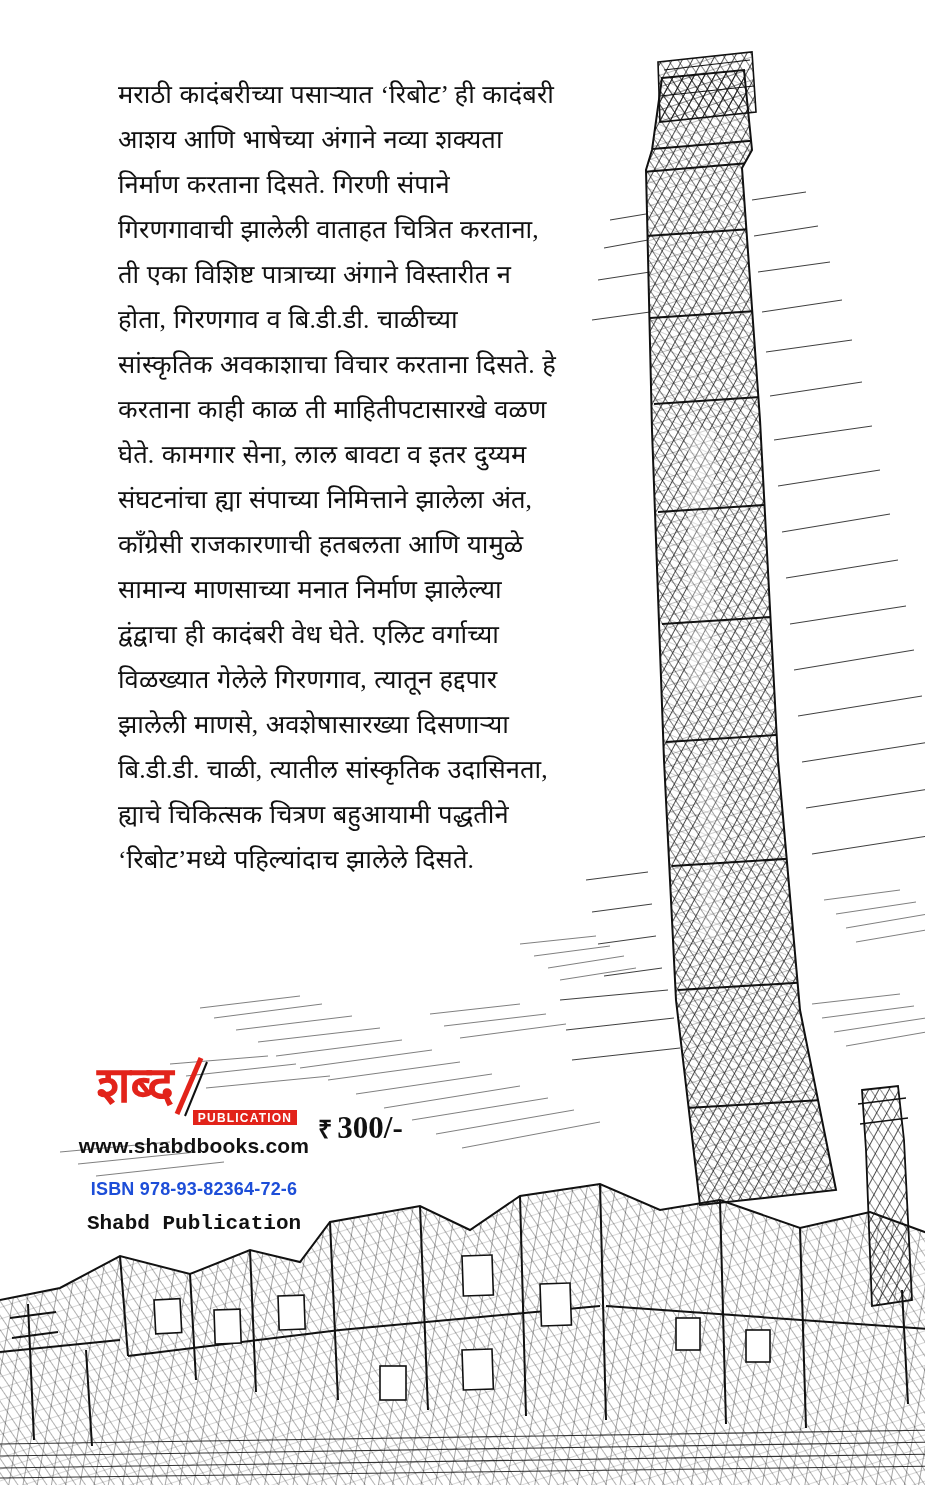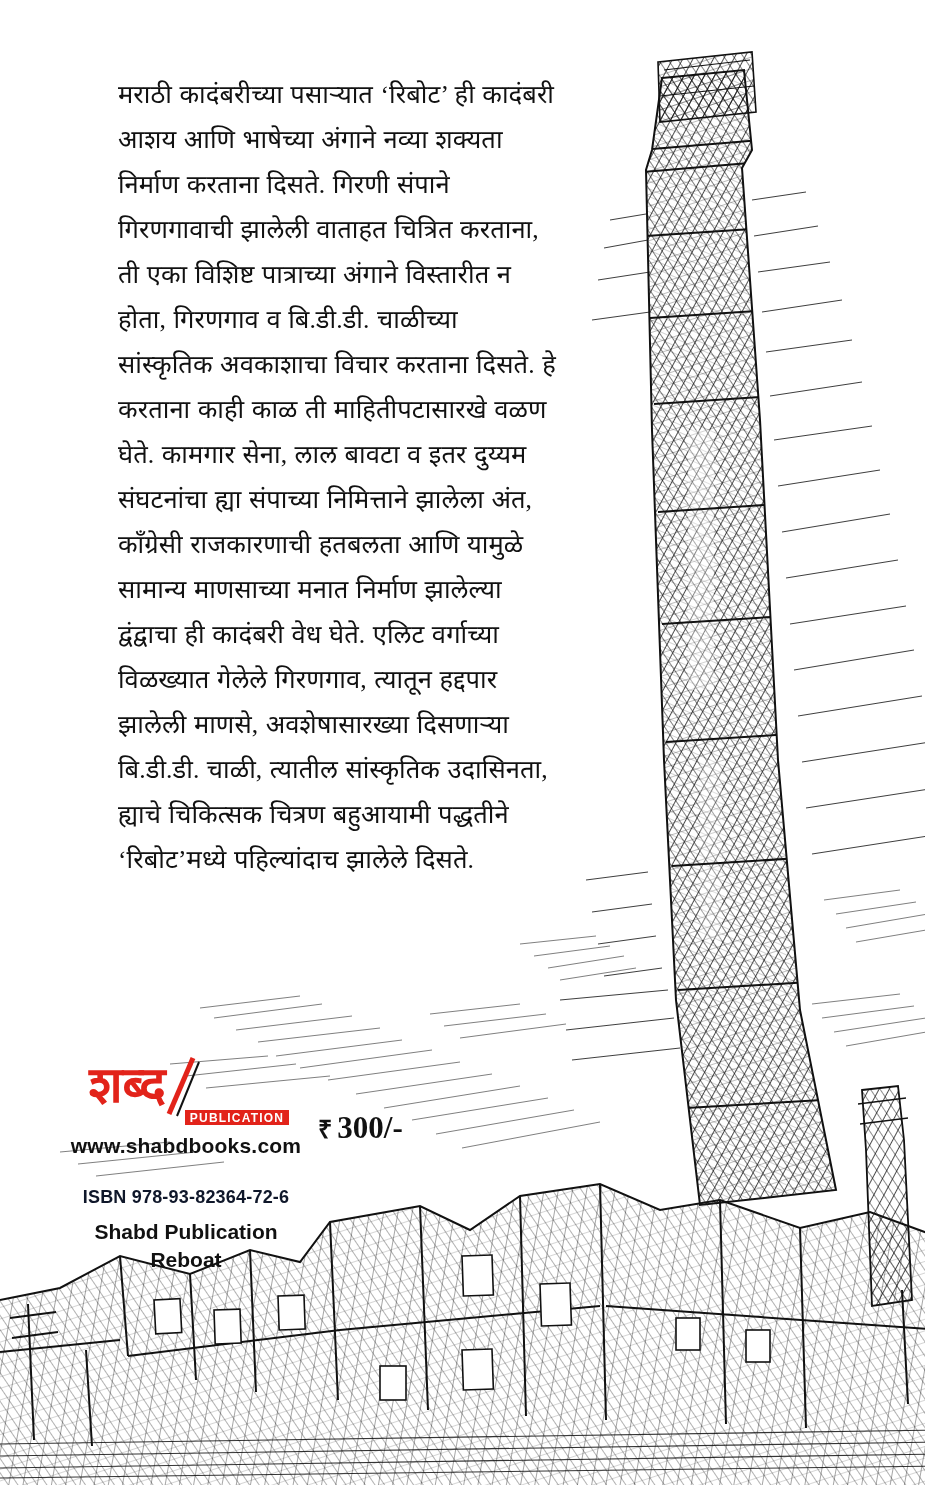--- a/index.html
+++ b/index.html
@@ -47,21 +47,21 @@
     line-height: 45px;
     color: #111111;
     text-align: left;
     letter-spacing: 0.1px;
     word-spacing: 1px;
   }
 
   
   .pub-block {
     position: absolute;
-    left: 56px;
+    left: 64px;
     top: 1052px;
     width: 260px;
     z-index: 4;
     text-align: center;
   }
   .logo-wrap {
     position: relative;
     width: 210px;
     height: 78px;
     margin: 0 auto;
@@ -69,30 +69,30 @@
   .logo-wrap svg { display: block; }
   .pub-site {
     margin-top: 4px;
     font-family: "Liberation Sans", sans-serif;
     font-size: 21px;
     font-weight: 700;
     color: #111111;
     letter-spacing: 0.2px;
   }
   .pub-isbn {
-    margin-top: 29px;
+    margin-top: 21px;
     font-family: "Liberation Sans", sans-serif;
     font-size: 18px;
     font-weight: 700;
-    color: #0f172a;
+    color: #1d4ed8;
     letter-spacing: 0.2px;
   }
   .pub-name {
     margin-top: 12px;
-    font-family: Liberation Sans, sans-serif;
+    font-family: Liberation Mono, monospace;
     font-size: 21px;
     font-weight: 700;
     color: #111111;
   }
   .pub-title {
     margin-top: 4px;
     font-family: "Liberation Sans", sans-serif;
     font-size: 21px;
     font-weight: 700;
     color: #111111;
@@ -344,16 +344,15 @@
         <path d="M112 6 L88 62" stroke="#e2231a" stroke-width="5" fill="none"></path>
         <path d="M118 10 L96 64" stroke="#111" stroke-width="2" fill="none"></path>
         <rect x="104" y="58" width="104" height="15" fill="#e2231a"></rect>
         <text x="156" y="70" text-anchor="middle" font-family="Liberation Sans, sans-serif" font-size="12" font-weight="700" letter-spacing="1.2" fill="#ffffff">PUBLICATION</text>
       </svg>
     </div>
 
     <div class="pub-site">www.shabdbooks.com</div>
     <div class="pub-isbn">ISBN 978-93-82364-72-6</div>
     <div class="pub-name">Shabd Publication</div>
-    <div class="pub-title">Reboat</div>
   </div>
 
 </div>
 
 </body></html>

